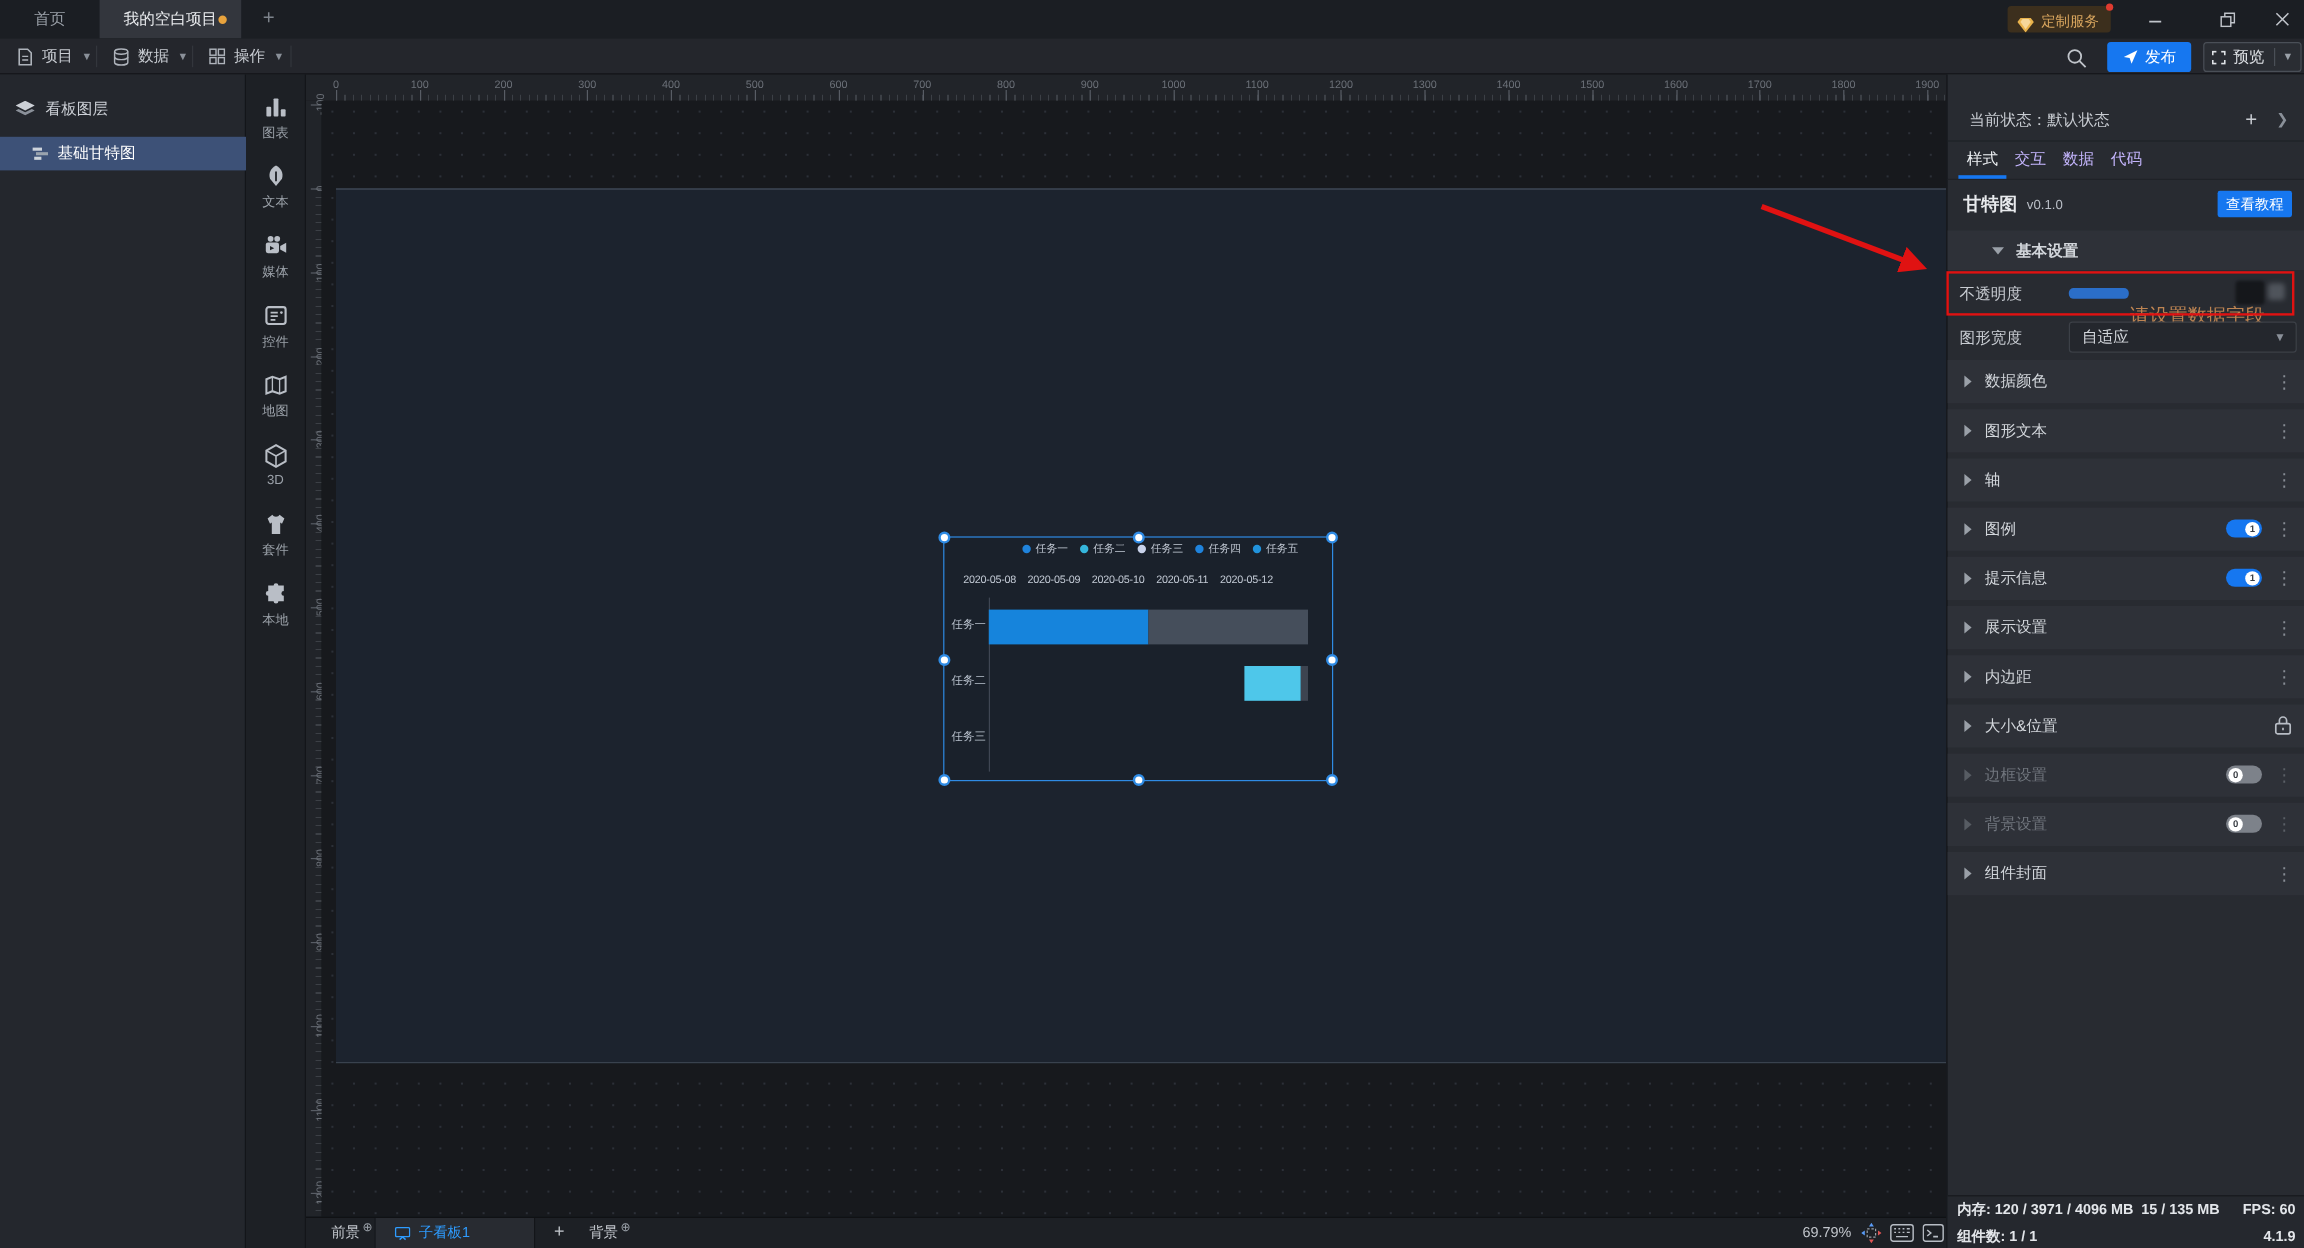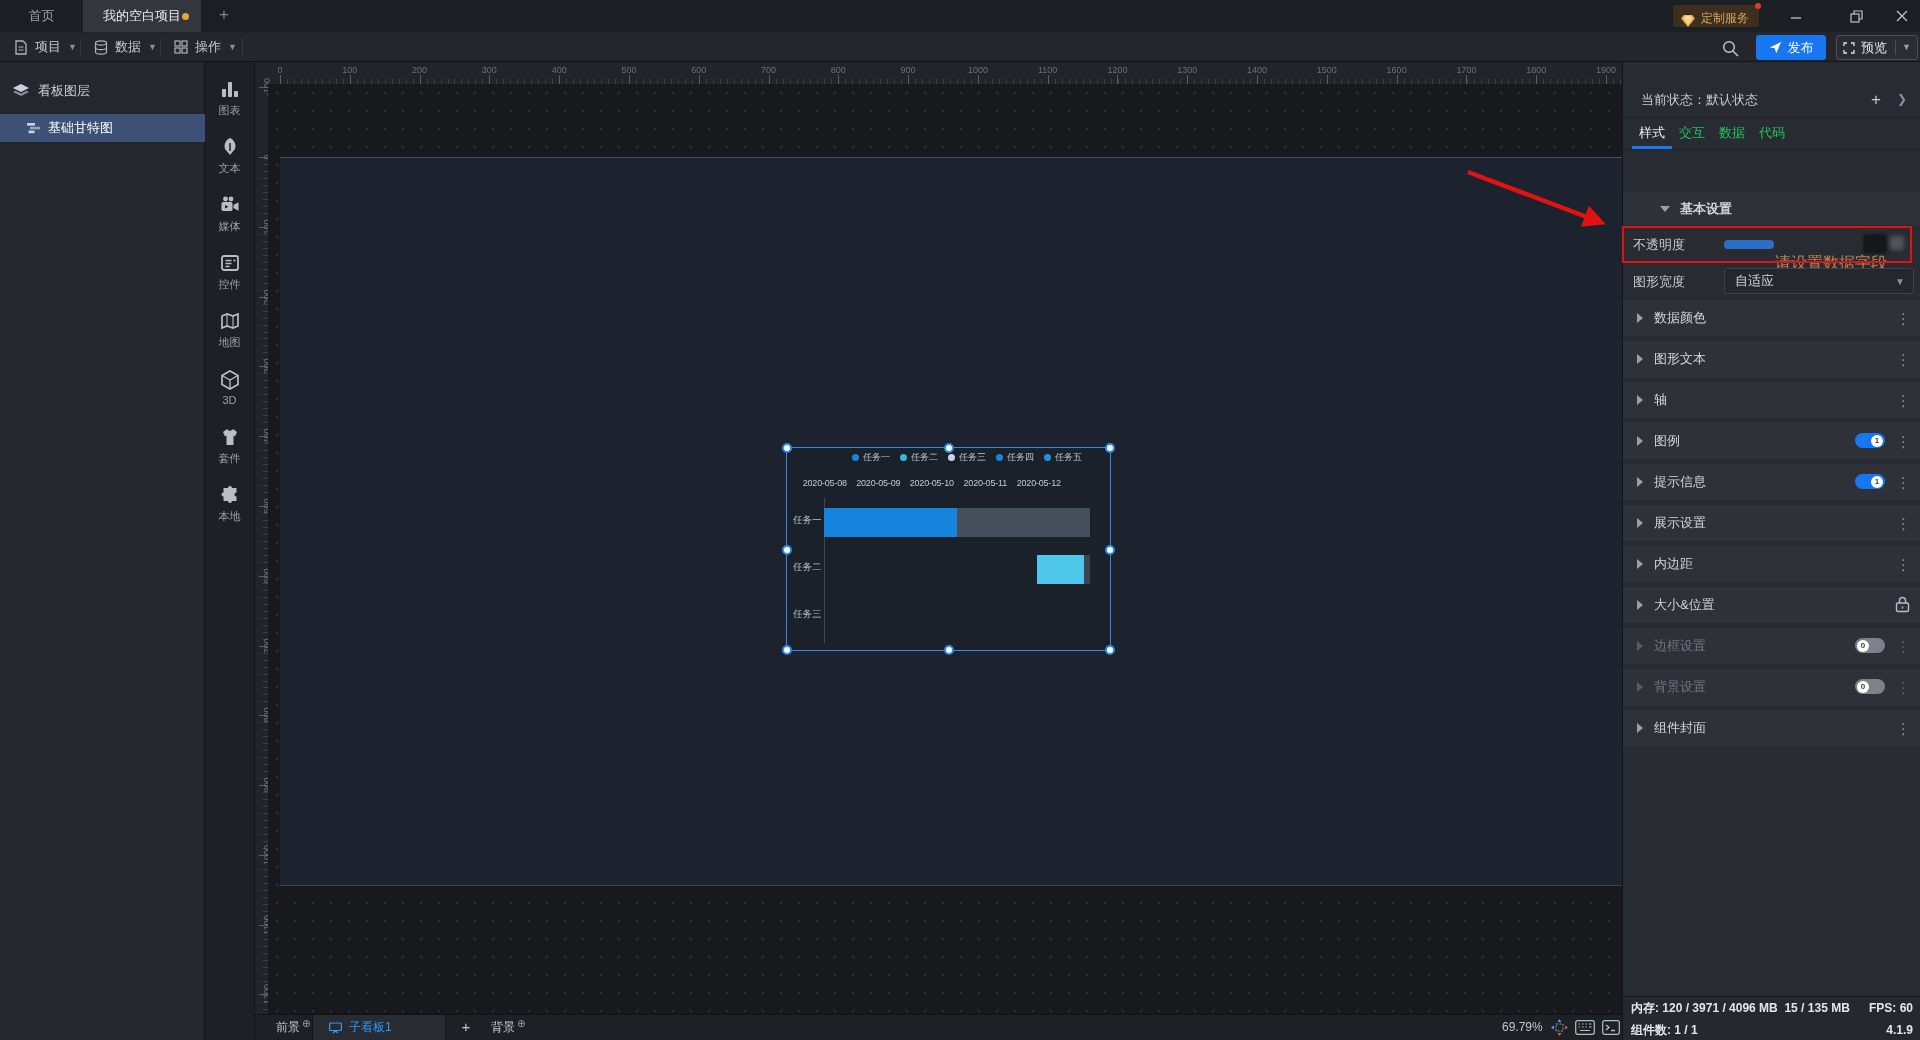--- a/index.html
+++ b/index.html
@@ -85,21 +85,21 @@
   .bb-ico{position:absolute;top:3px;width:22px;height:19px;display:flex;align-items:center;justify-content:center;}
   
   #redbox{position:absolute;left:1622px;top:226px;width:290px;height:37px;border:2px solid #e01212;box-sizing:border-box;z-index:60;pointer-events:none;}
   #arrow-svg{position:absolute;left:0;top:0;width:1354px;height:930px;z-index:50;pointer-events:none;}
   
   #inspector{position:absolute;left:1622px;top:62px;width:298px;height:978px;background:#282b31;border-left:1px solid #131519;box-sizing:border-box;}
   .insp-state{position:absolute;left:0;top:20px;width:298px;height:36px;display:flex;align-items:center;font-size:13px;color:#c7cbd1;padding-left:18px;box-sizing:border-box;border-bottom:1px solid #1f2227;}
   .state-plus{position:absolute;right:40px;top:8px;font-size:17px;color:#c7cbd1;}
   .state-chev{position:absolute;right:14px;top:10px;font-size:12px;color:#8a9099;}
   #insp-tabs{position:absolute;left:0;top:56px;width:298px;height:32px;border-bottom:1px solid #1f2227;box-sizing:border-box;padding-left:15px;display:flex;}
-  .itab{width:28px;margin-right:12px;font-size:13px;color:#22c55e;line-height:29px;position:relative;text-align:center;}
+  .itab{width:28px;margin-right:12px;font-size:13px;color:#c4b5fd;line-height:29px;position:relative;text-align:center;}
   .itab.active{color:#eef1f4;}
   .itab.active:after{content:"";position:absolute;left:-6px;right:-6px;bottom:0;height:3px;background:#1677f0;}
   .comp-head{position:absolute;left:0;top:88px;width:298px;height:42px;}
   .comp-title{position:absolute;left:13px;top:11px;font-size:15px;font-weight:bold;color:#e8eaed;}
   .comp-ver{position:absolute;left:66px;top:15px;font-size:11px;color:#b9bec6;}
   .tut-btn{position:absolute;right:11px;top:9px;width:62px;height:22px;background:#1677f0;border-radius:2px;color:#fff;font-size:12px;text-align:center;line-height:22px;}
   .sec-head{position:absolute;left:0;top:130px;width:298px;height:33px;background:#2e3138;display:flex;align-items:center;padding-left:24px;}
   .caret-d{width:0;height:0;border-left:5px solid transparent;border-right:5px solid transparent;border-top:6px solid #9aa0a8;margin:0 10px 0 13px;}
   .sec-title{font-size:13px;font-weight:bold;color:#d2d6db;}
   .kebab{position:absolute;right:10px;font-size:15px;color:#878c94;line-height:1;}
@@ -499,20 +499,25 @@
     <span>默认状态</span>
     <span class="state-plus">+</span>
     <span class="state-chev">❯</span>
   </div>
   <div id="insp-tabs">
       <div class="itab active">样式</div>
       <div class="itab">交互</div>
       <div class="itab">数据</div>
       <div class="itab">代码</div>
     </div>
+  <div class="comp-head">
+    <span class="comp-title">甘特图</span>
+    <span class="comp-ver">v0.1.0</span>
+    <span class="tut-btn">查看教程</span>
+  </div>
   <div class="sec-head">
     <span class="caret-d"></span>
     <span class="sec-title">基本设置</span>
     <span class="kebab">⋮</span>
   </div>
   <div class="row-opacity">
     <span class="prop-lbl">不透明度</span>
     <span class="op-bar"></span>
     <span class="op-tip">请设置数据字段</span>
     <span class="op-blurbox"></span>

